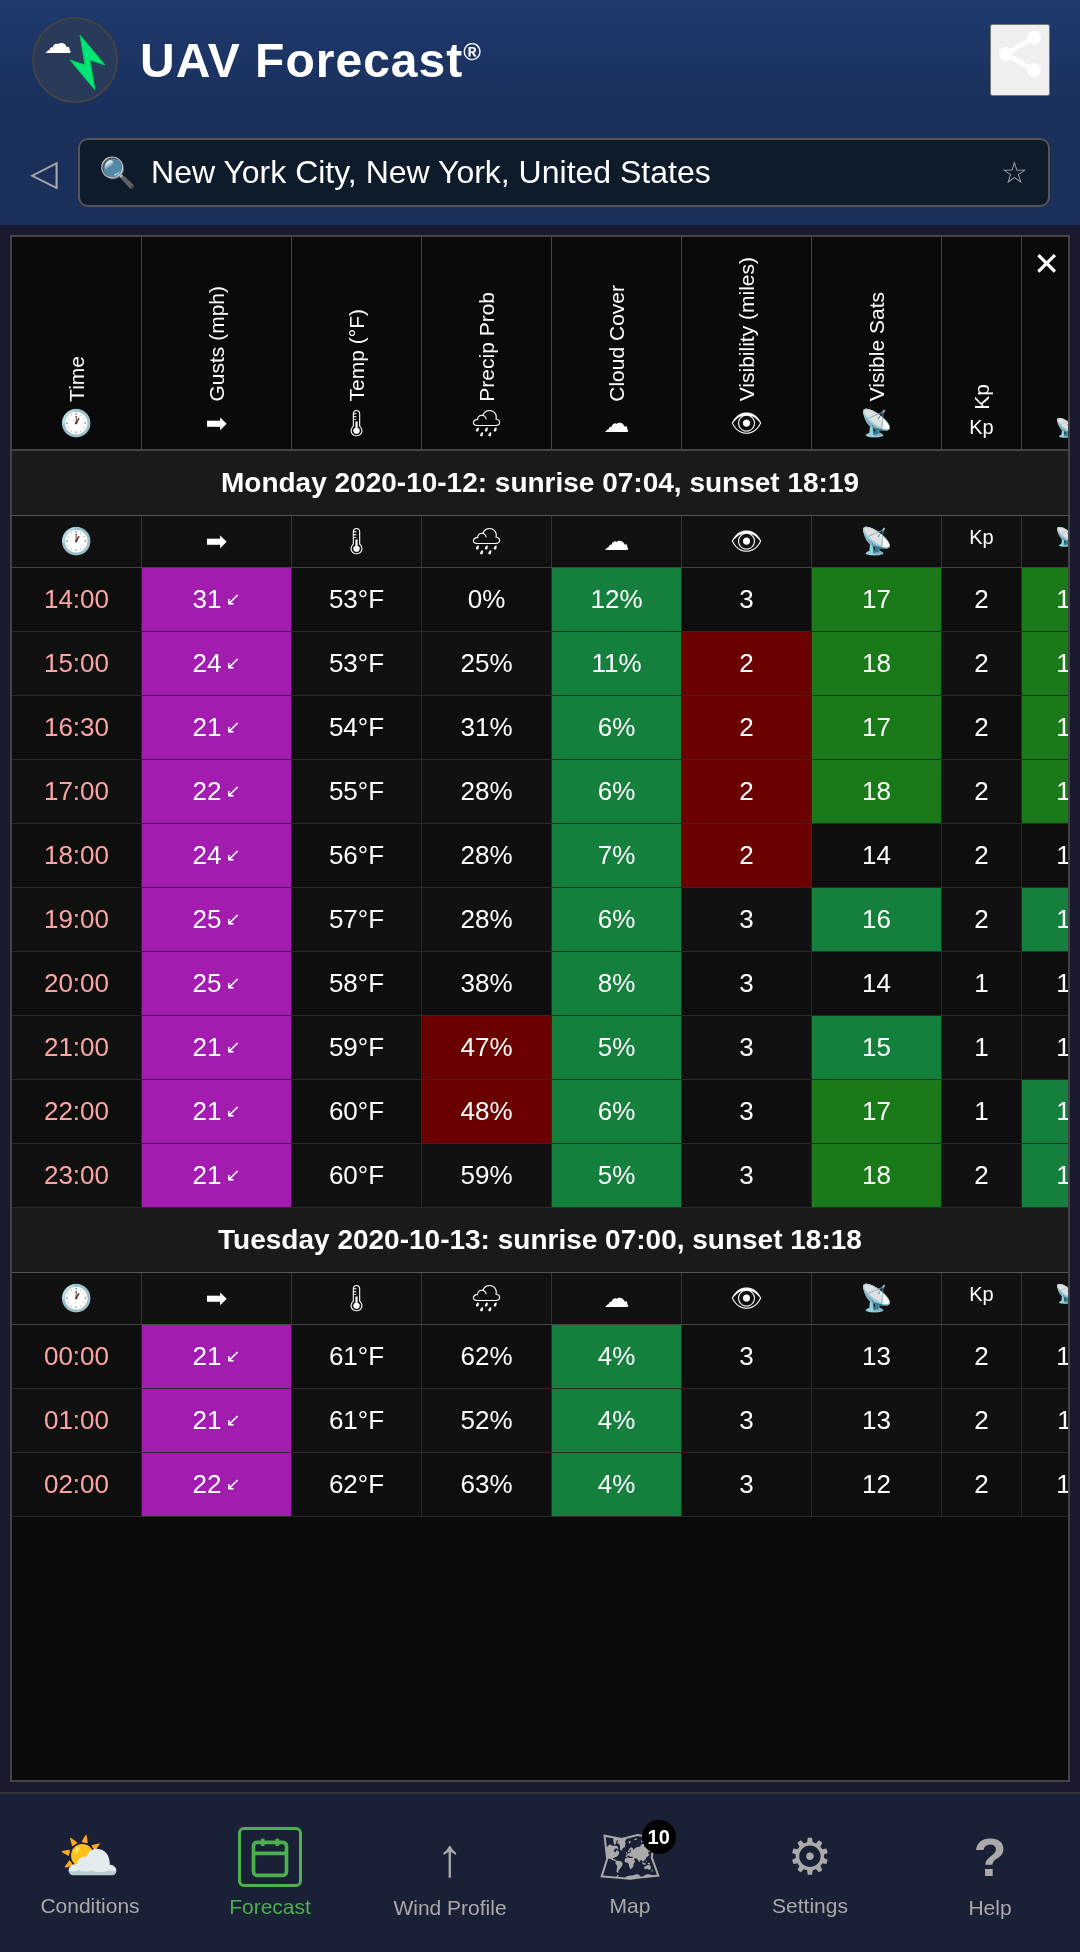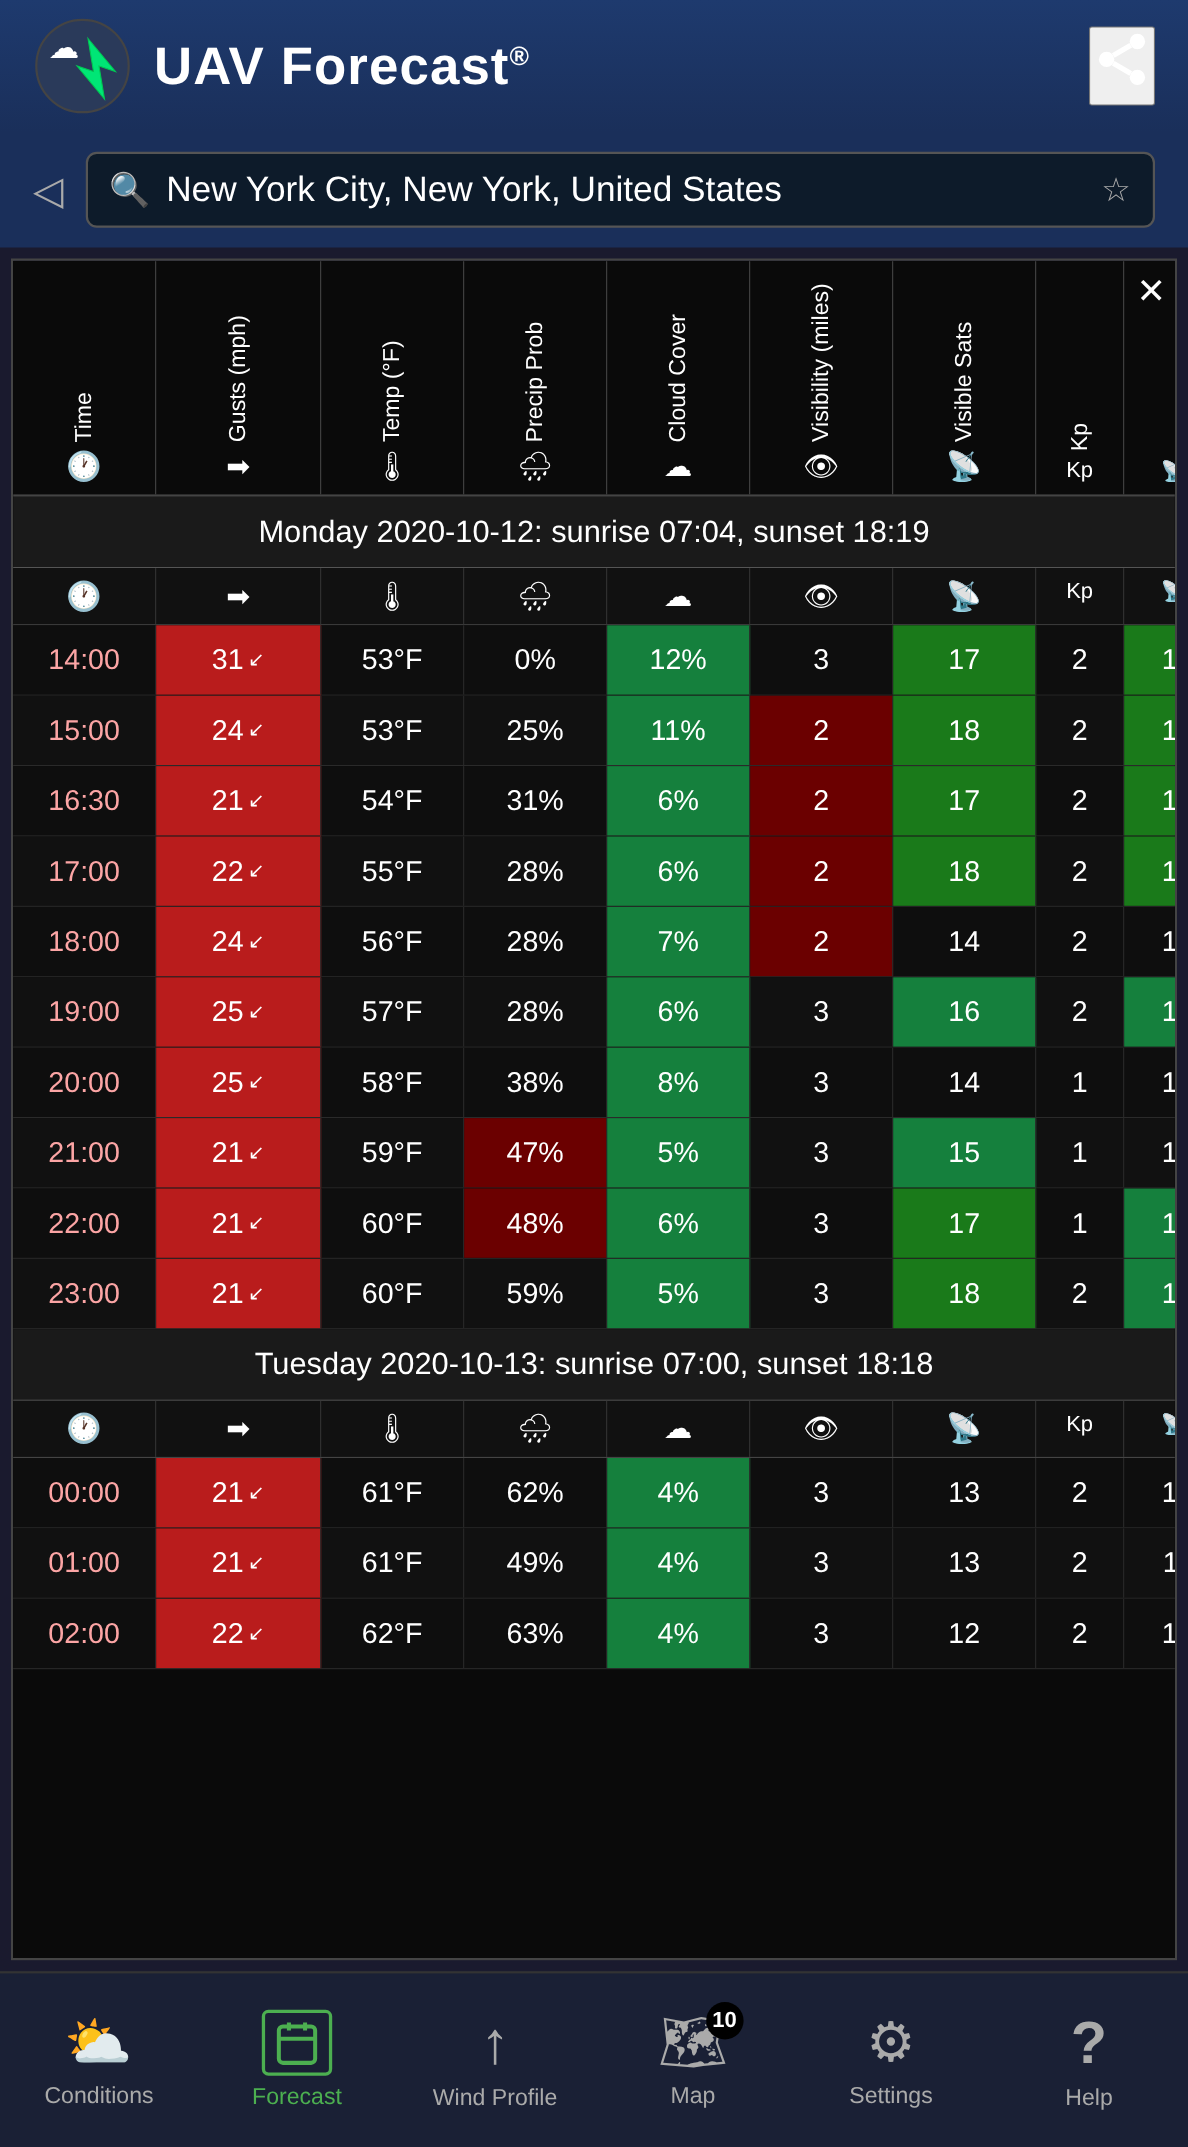--- a/index.html
+++ b/index.html
@@ -133,21 +133,21 @@
       background: none;
       border: none;
     }
 
     
     .day-header {
       background: #1a1a1a;
       border-bottom: 1px solid #555;
       color: white;
       font-size: 28px;
-      font-weight: normal;
+      font-weight: bold;
       text-align: center;
       padding: 16px;
     }
 
     
     .sub-headers {
       display: grid;
       grid-template-columns: 130px 150px 130px 130px 130px 130px 130px 80px 120px 100px;
       background: #111;
       border-bottom: 1px solid #444;
@@ -175,21 +175,21 @@
       font-size: 26px;
       color: white;
       display: flex;
       align-items: center;
       justify-content: center;
       gap: 4px;
     }
     .cell-time { font-size: 26px; color: #fca5a5; }
 
     
-    .red { background-color: #b91c1c; }
+    .red { background-color: #a21caf; }
     .dark-red { background-color: #6b0000; }
     .dark-green { background-color: #15803d; }
     .green { background-color: #1a7a1a; }
 
     
     .bottom-nav {
       background: #1a2035;
       display: flex;
       height: 160px;
       border-top: 2px solid #333;
@@ -492,21 +492,21 @@
     <div class="cell">13</div>
     <div class="cell">2</div>
     <div class="cell">12.0</div>
 
   </div>
 
   <div class="data-row">
     <div class="cell cell-time">01:00</div>
     <div class="cell red">21 <span style="font-size:18px;">↙</span></div>
     <div class="cell">61°F</div>
-    <div class="cell">49%</div>
+    <div class="cell">52%</div>
     <div class="cell dark-green">4%</div>
     <div class="cell">3</div>
     <div class="cell">13</div>
     <div class="cell">2</div>
     <div class="cell">11.6</div>
 
   </div>
 
   <div class="data-row">
     <div class="cell cell-time">02:00</div>

